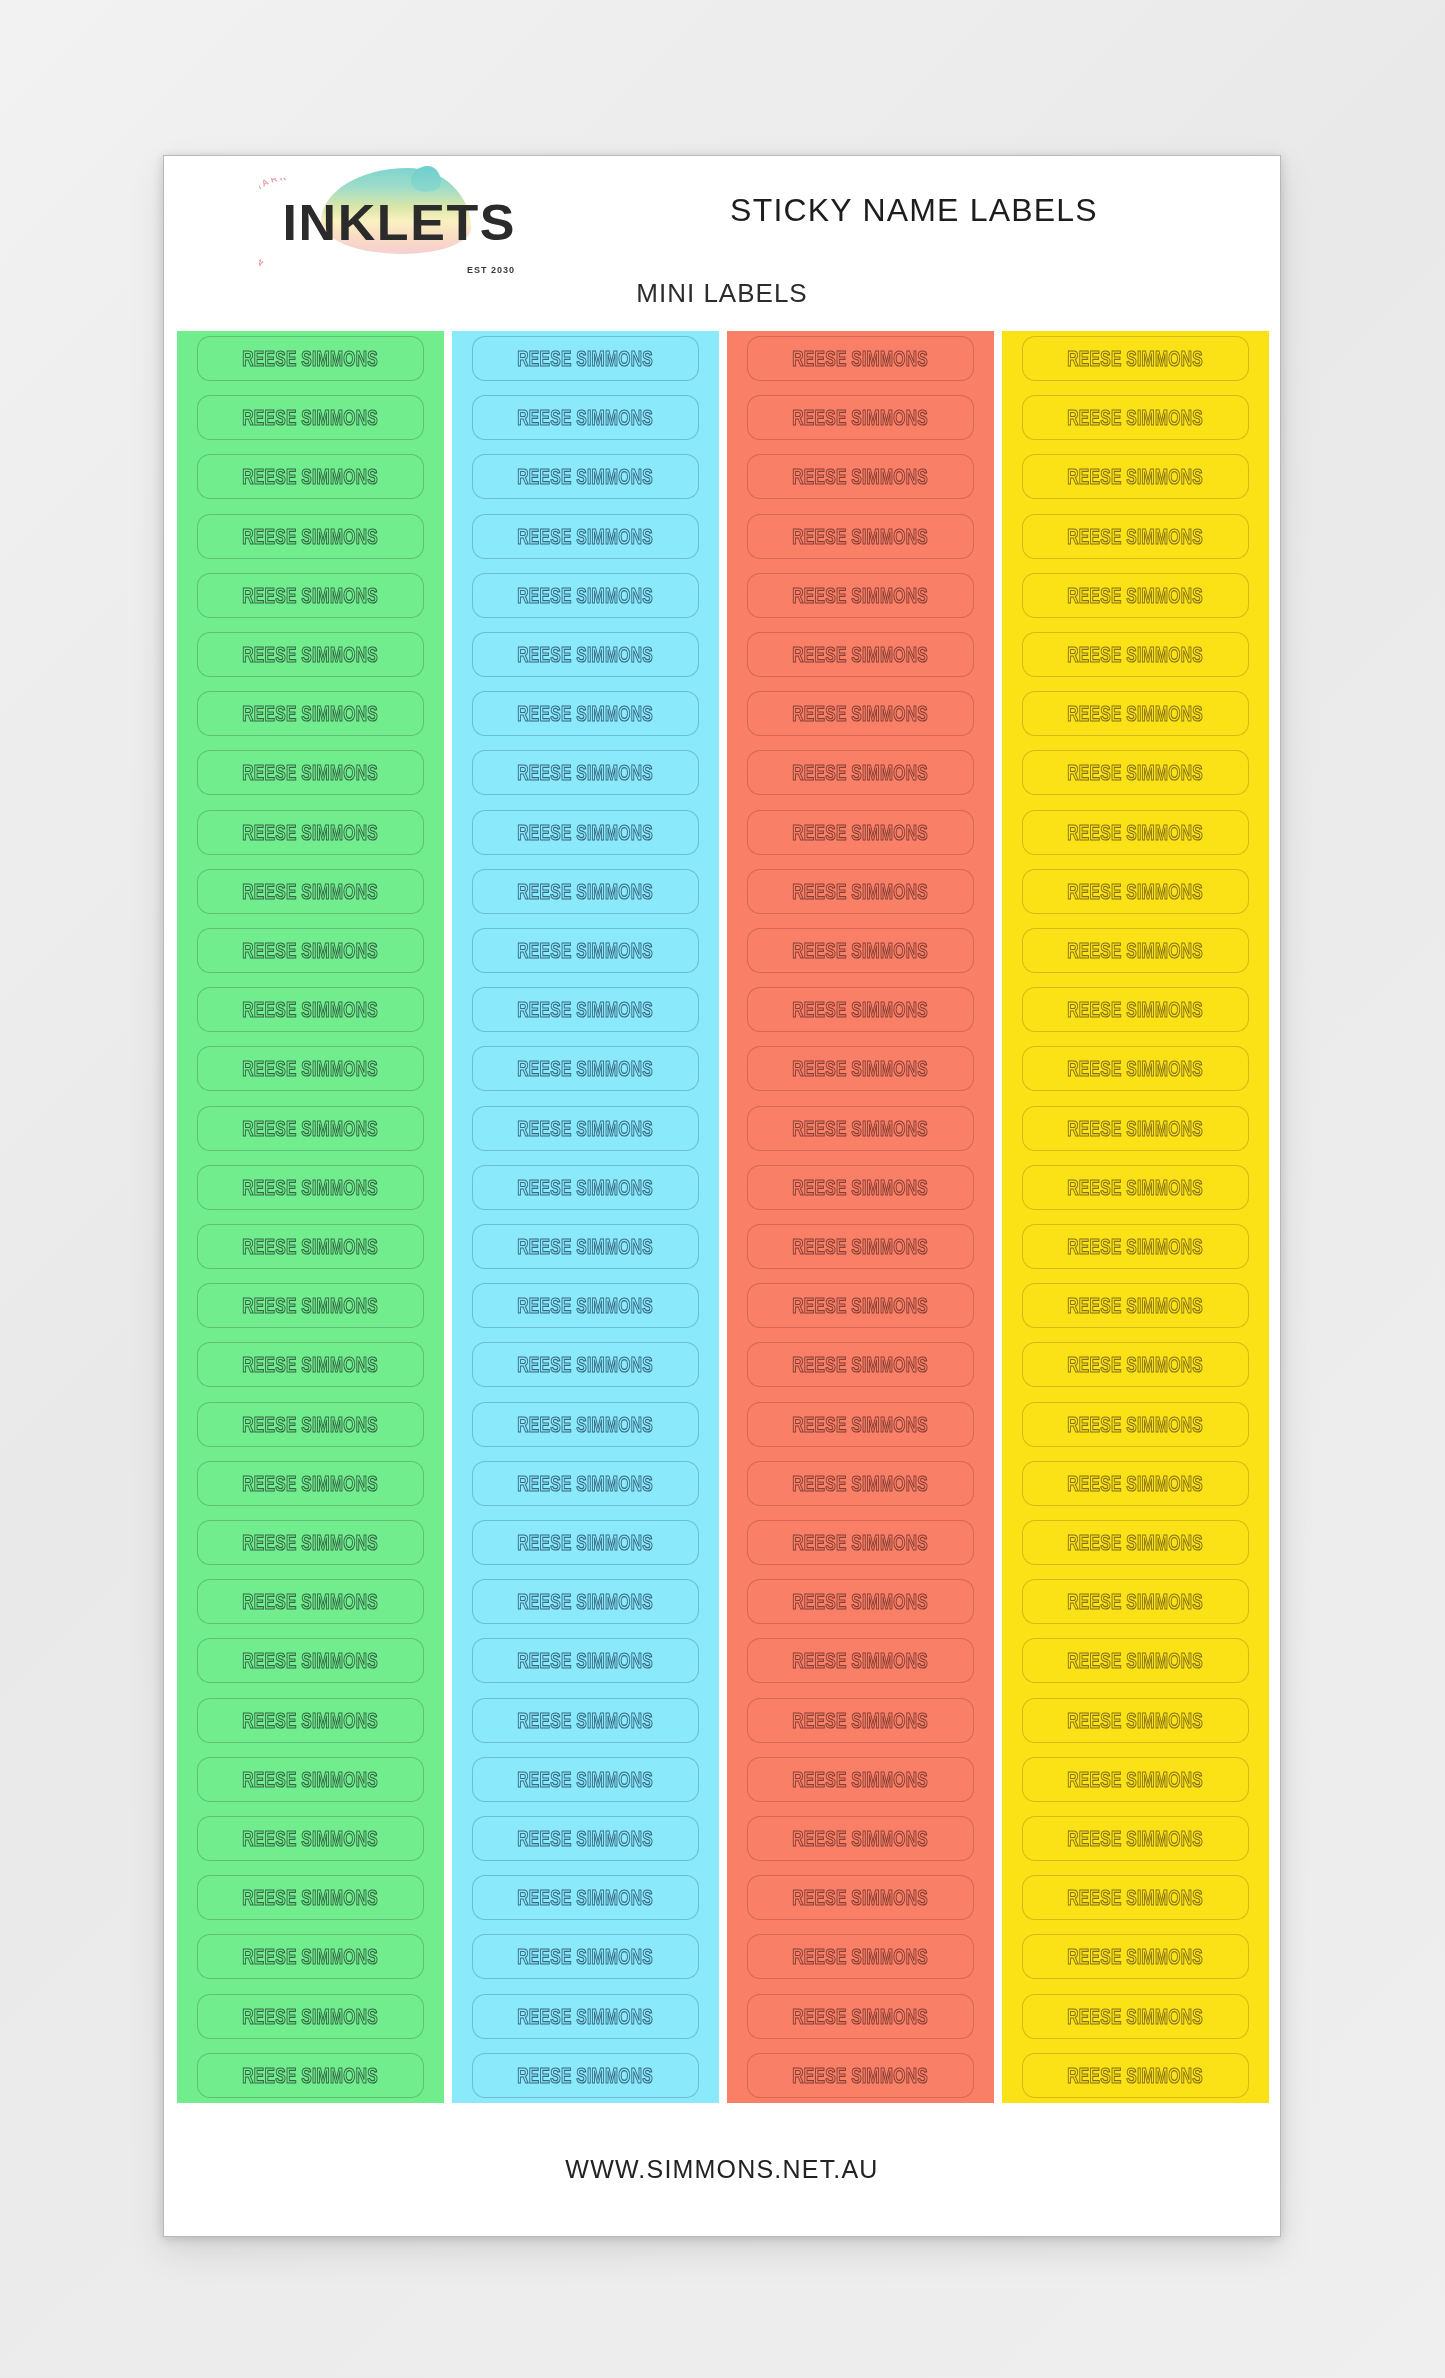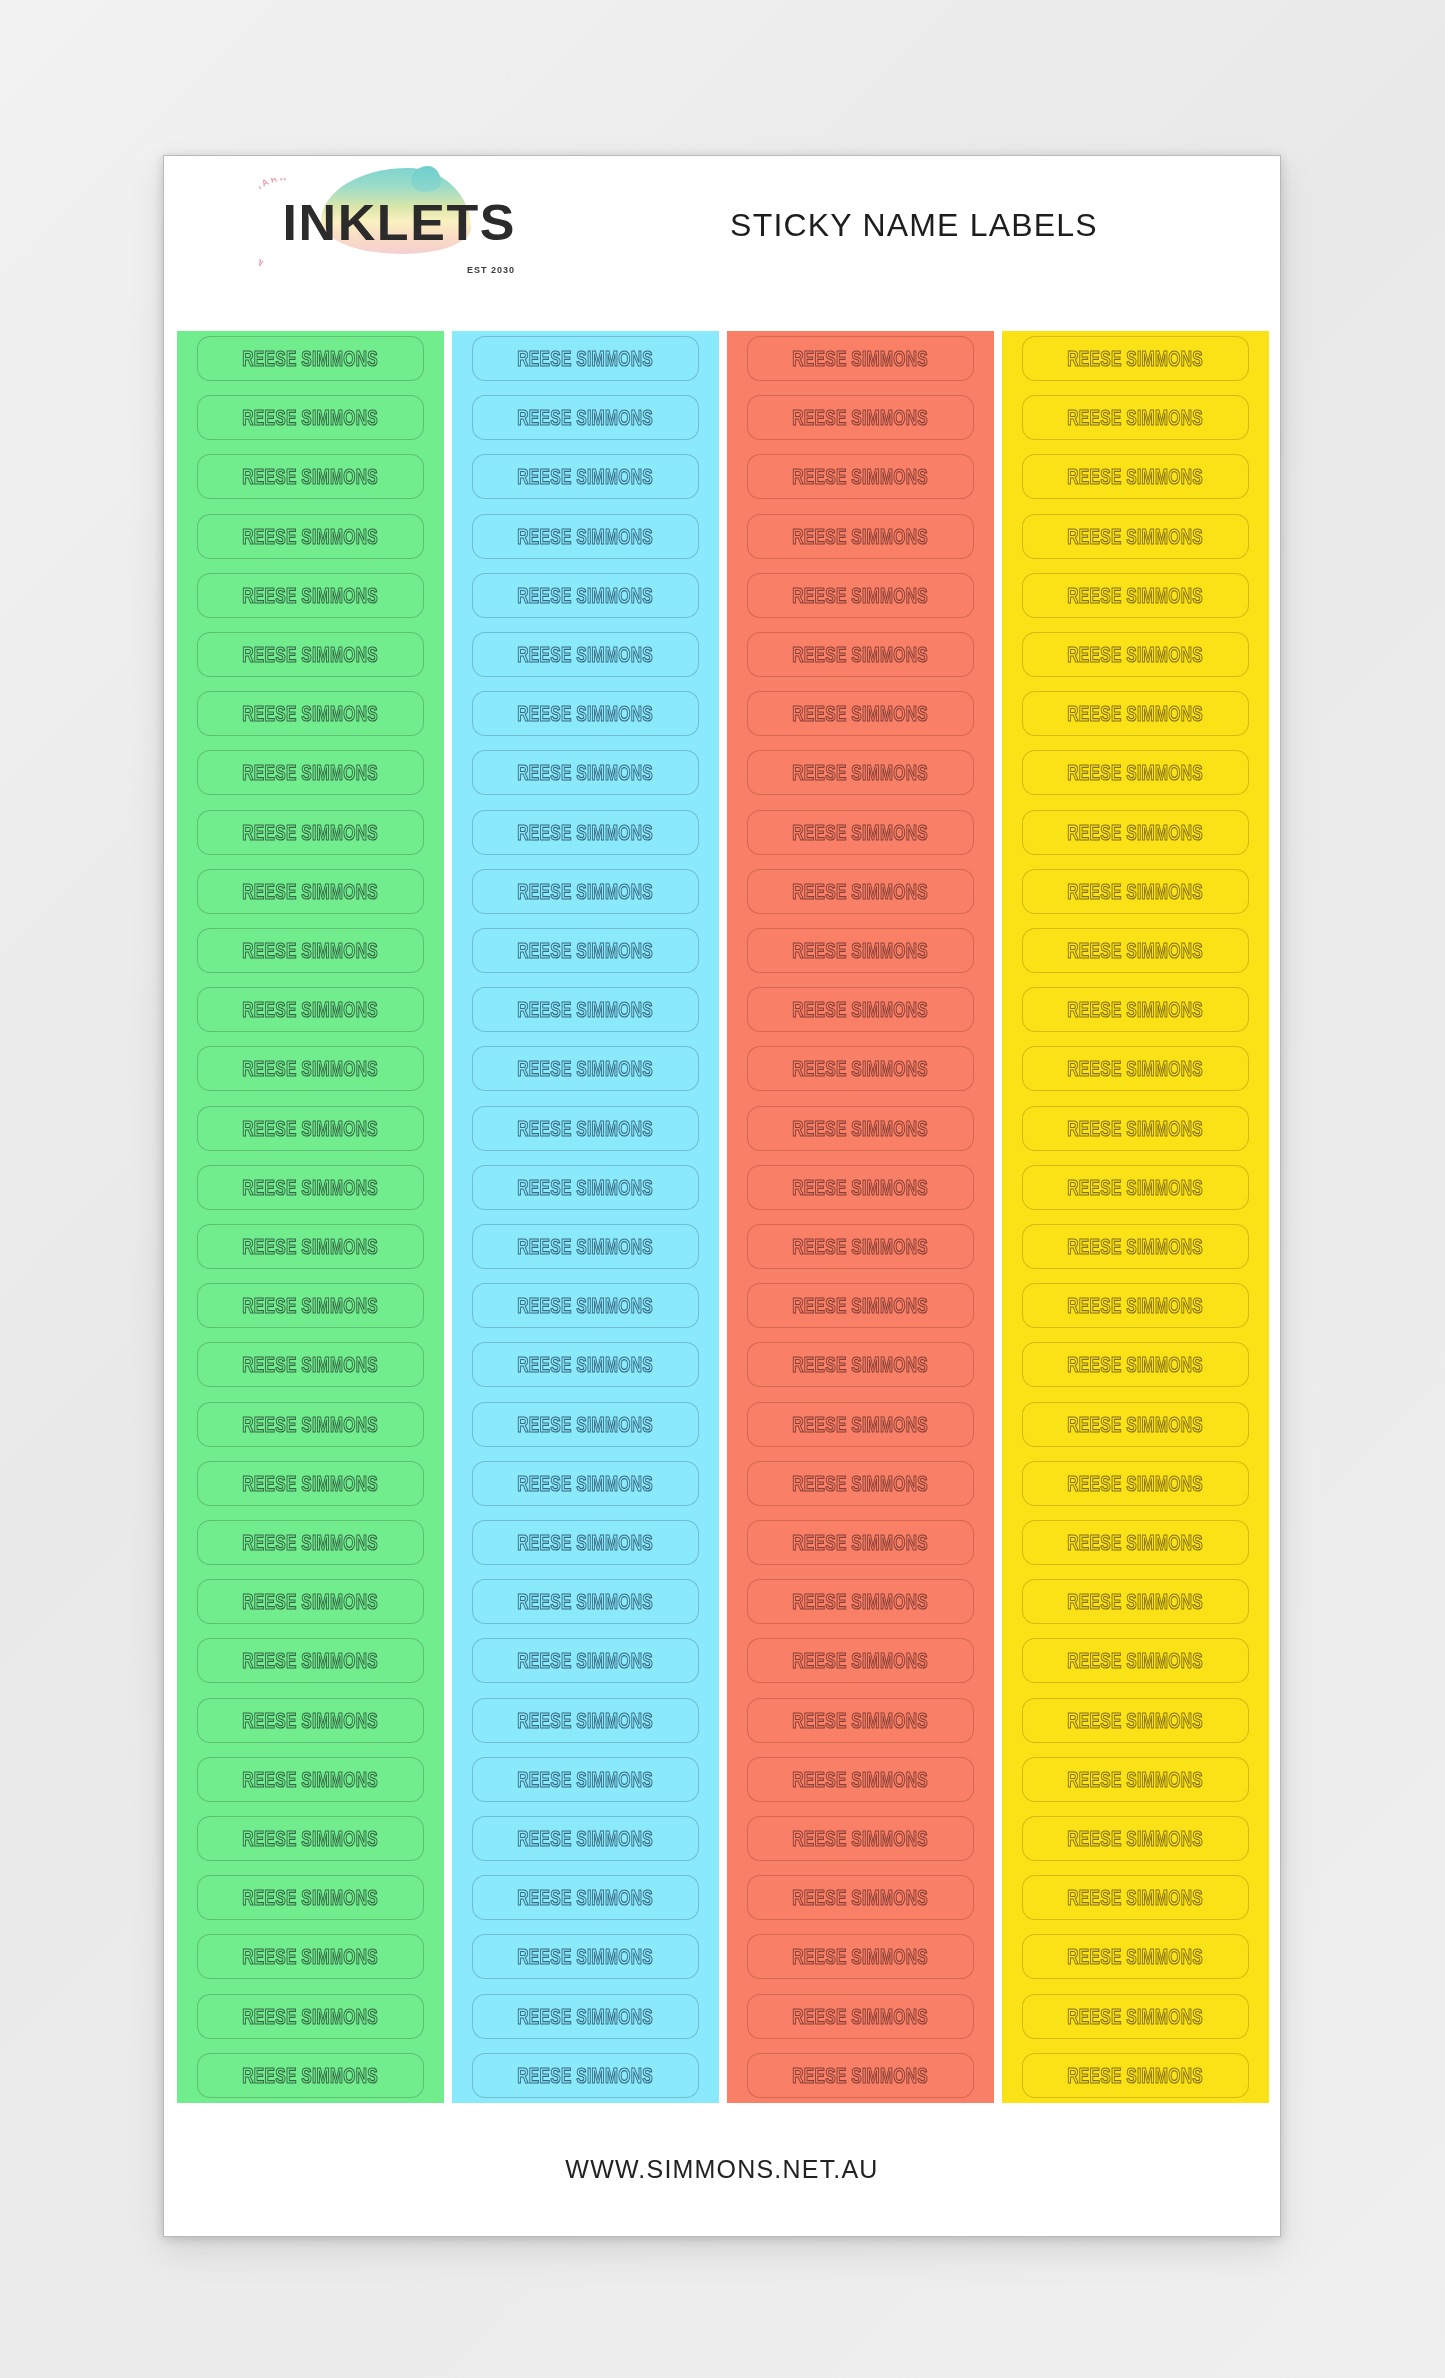--- a/index.html
+++ b/index.html
@@ -107,21 +107,21 @@
     bottom: -1px;
     font-size: 9px;
     font-weight: bold;
     letter-spacing: 1px;
     color: #3a3a3a;
   }
 
   #title {
     position: absolute;
     left: 400px;
-    top: 51px;
+    top: 36px;
     width: 700px;
     text-align: center;
     font-size: 32px;
     letter-spacing: 1.2px;
     color: #1d1d1d;
     font-weight: normal;
   }
 
   #subtitle {
     position: absolute;
@@ -225,20 +225,21 @@
         </text>
       </svg>
 
       <div id="logo-wordmark">INKLETS</div>
       <div id="logo-est">EST 2030</div>
     </div>
 
     <div id="title">STICKY NAME LABELS</div>
   </div>
 
+  <div id="subtitle">MINI LABELS</div>
 
   <div id="grid">
       <div class="column col-green">
         <div class="label">
           <span class="label-text">REESE SIMMONS</span>
         </div>
         <div class="label">
           <span class="label-text">REESE SIMMONS</span>
         </div>
         <div class="label">

